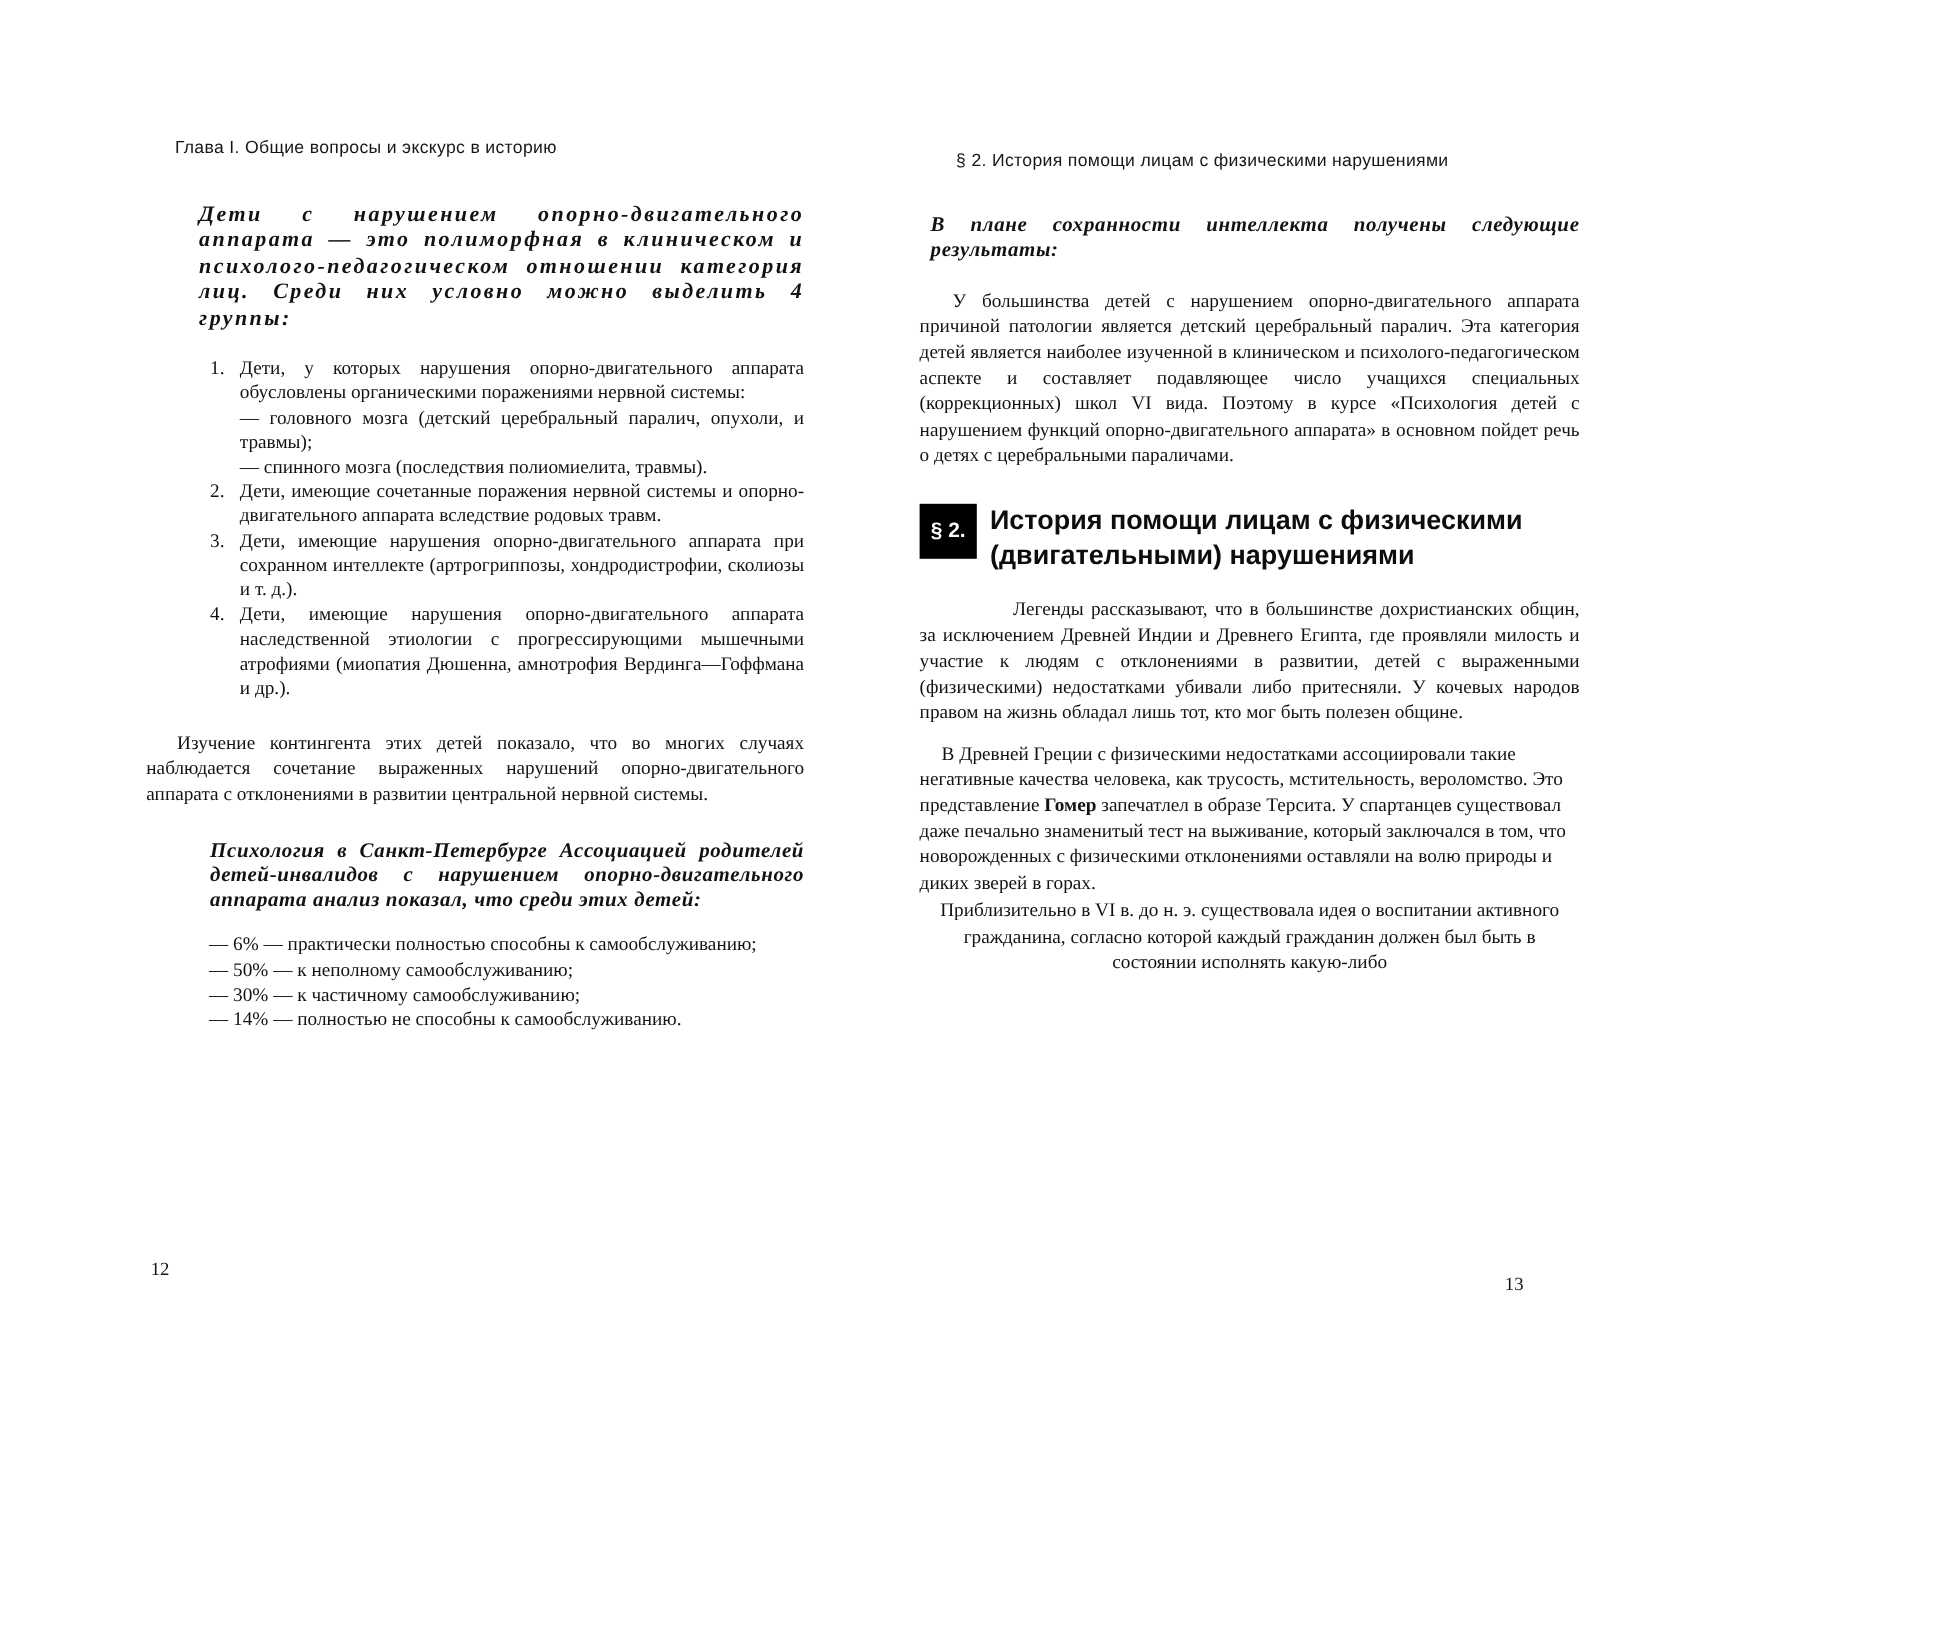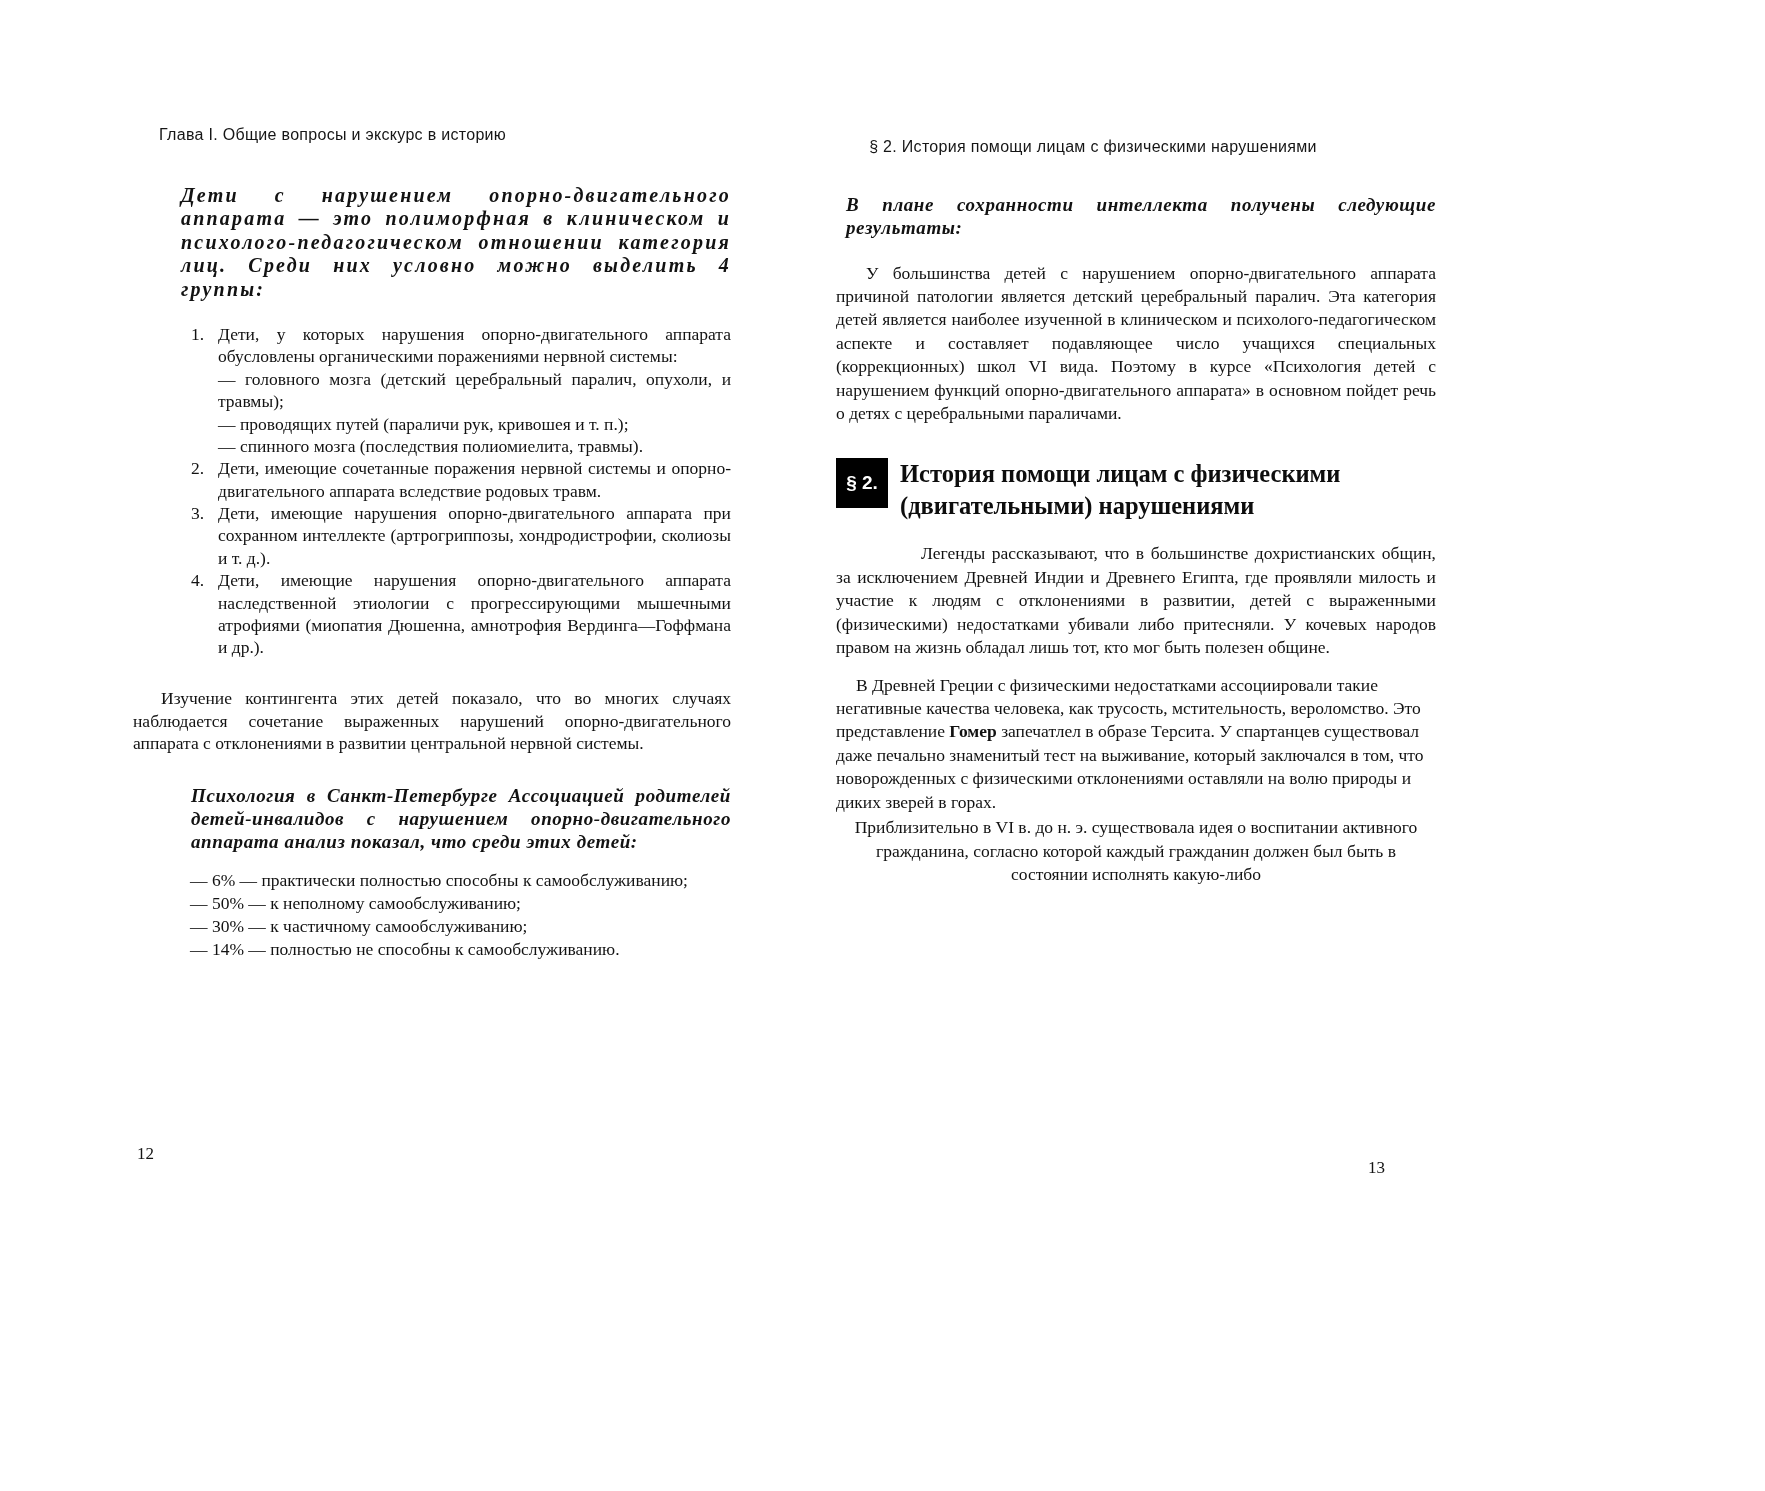--- a/index.html
+++ b/index.html
@@ -83,21 +83,21 @@
     color: #ffffff;
     font-family: "Liberation Sans", sans-serif;
     font-weight: bold;
     font-size: 19px;
     display: flex;
     align-items: center;
     justify-content: center;
     margin-right: 12px;
   }
   .section-title {
-    font-family: Liberation Serif, serif;
+    font-family: Liberation Sans, sans-serif;
     font-weight: bold;
     font-size: 24.5px;
     line-height: 1.32;
     color: #0d0d0d;
   }
 
   .para2 { margin-top: 20px; text-indent: 85px; line-height: 1.34; }
   .para3 { margin-top: 14px; text-indent: 20px; text-align: left; line-height: 1.34; }
   .para4 { margin-top: 2px; text-align: center; text-indent: 0; line-height: 1.34; }
 
@@ -123,21 +123,20 @@
 
     <p class="lead-italic">Дети с нарушением опорно-двигательного аппарата — это полиморфная в клиническом и психолого-педагогическом отношении категория лиц. Среди них условно можно выделить 4 группы:</p>
 
     <div class="glist">
 
       <div class="glist-item">
         <span class="gnum">1.</span>
         <div class="gbody">
           <div class="gtext">Дети, у которых нарушения опорно-двигательного аппарата обусловлены органическими поражениями нервной системы:</div>
           <div class="gsub">— головного мозга (детский церебральный паралич, опухоли, и травмы);</div>
-          <div class="gsub">— проводящих путей (параличи рук, кривошея и т. п.);</div>
           <div class="gsub">— спинного мозга (последствия полиомиелита, травмы).</div>
         </div>
       </div>
 
       <div class="glist-item">
         <span class="gnum">2.</span>
         <div class="gbody">
           <div class="gtext">Дети, имеющие сочетанные поражения нервной системы и опорно-двигательного аппарата вследствие родовых травм.</div>
         </div>
       </div>

